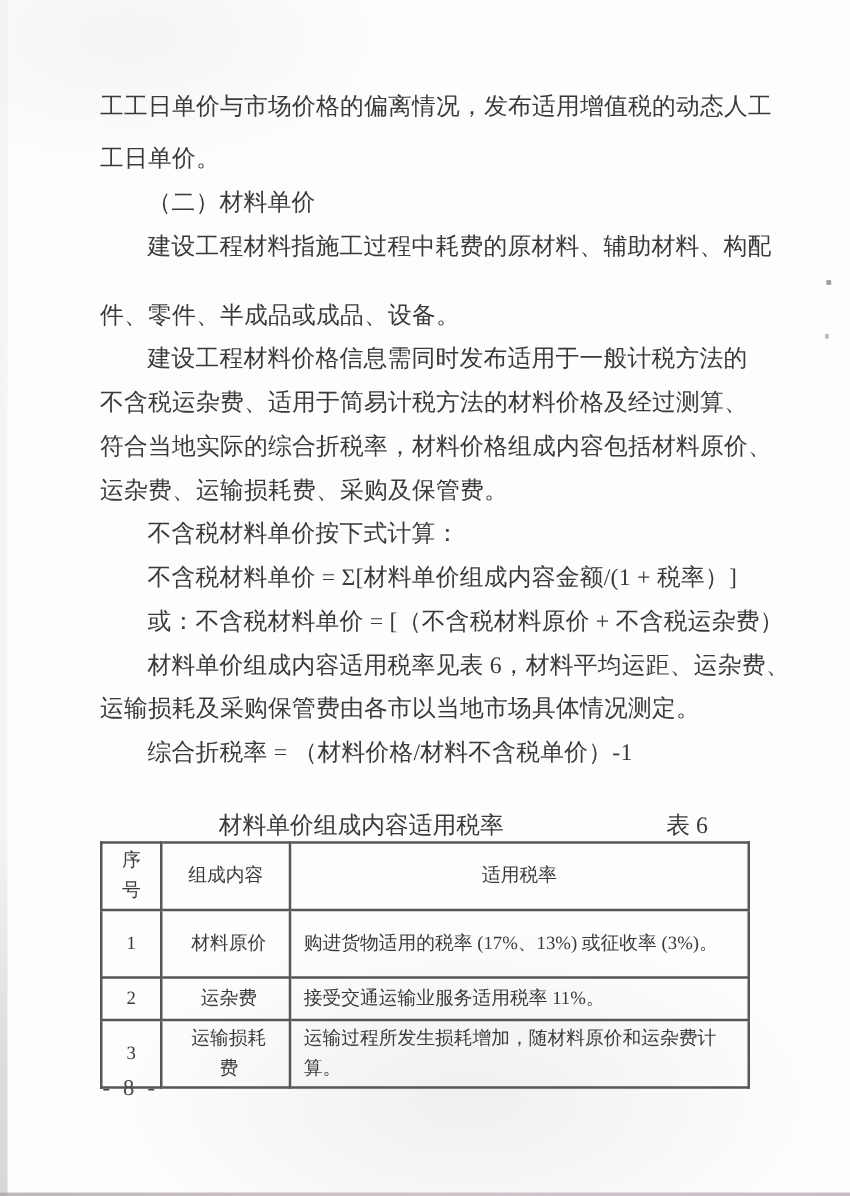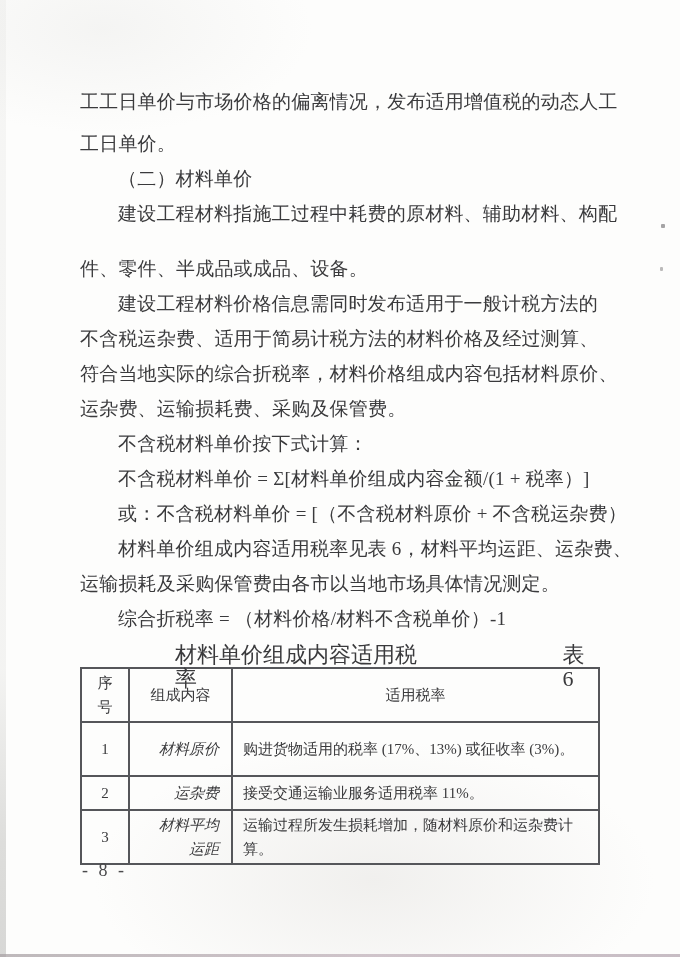--- a/index.html
+++ b/index.html
@@ -35,39 +35,39 @@
     position: absolute;
     background: #8f8d8e;
     border-radius: 1px;
   }
   .speck.s1 { left: 661px; top: 224px; width: 4px; height: 4px; opacity: 0.8; }
   .speck.s2 { left: 660px; top: 267px; width: 3px; height: 4px; opacity: 0.6; }
 
   .content {
     position: absolute;
     left: 80px;
-    top: 84px;
+    top: 68px;
     width: 520px;
   }
   .line {
     height: 35px;
     line-height: 35px;
     font-size: 19px;
     letter-spacing: 0.2px;
     white-space: nowrap;
   }
   .line.ind2 { padding-left: 38px; }
   .line.gap7 { margin-top: 7px; }
   .line.gap3 { margin-top: 20px; }
 
   .table-caption-row {
-    margin-top: 7px;
+    margin-top: 29px;
     height: 24px;
     line-height: 24px;
-    font-size: 22px;
+    font-size: 19px;
     display: flex;
     gap: 42px;
   }
   .table-caption-row .caption-text { margin-left: 95px; }
   .table-caption-row .caption-ref { margin-left: 88px; }
 
   table.tax-table {
     border-collapse: collapse;
     table-layout: fixed;
     width: 518px;
@@ -79,21 +79,21 @@
   table.tax-table col.c-rate { width: 367px; }
   table.tax-table th, table.tax-table td {
     border: 2px solid #55565a;
     padding: 2px 10px;
     line-height: 24px;
     font-weight: normal;
     vertical-align: middle;
   }
   table.tax-table th { text-align: center; height: 24px; }
   table.tax-table td.cell-no { text-align: center; }
-  table.tax-table td.cell-comp { text-align: right; padding-left: 17px; padding-right: 12px; font-style: italic; }
+  table.tax-table td.cell-comp { text-align: center; padding-left: 17px; padding-right: 12px; }
   table.tax-table td.cell-rate { text-align: left; }
   table.tax-table tr.r1 td { height: 48px; }
   table.tax-table tr.r2 td { height: 28px; }
   table.tax-table tr.r3 td { height: 46px; }
 
   .page-number {
     position: absolute;
     left: 82px;
     top: 860px;
     font-size: 18px;
@@ -148,20 +148,20 @@
       <td class="cell-comp">材料原价</td>
       <td class="cell-rate">购进货物适用的税率 (17%、13%) 或征收率 (3%)。</td>
     </tr>
     <tr class="r2">
       <td class="cell-no">2</td>
       <td class="cell-comp">运杂费</td>
       <td class="cell-rate">接受交通运输业服务适用税率 11%。</td>
     </tr>
     <tr class="r3">
       <td class="cell-no">3</td>
-      <td class="cell-comp">材料平均运距</td>
+      <td class="cell-comp">运输损耗费</td>
       <td class="cell-rate">运输过程所发生损耗增加，随材料原价和运杂费计算。</td>
     </tr>
   </tbody>
     </table>
 </div>
 
 <div class="page-number">- 8 -</div>
 
 </body></html>

